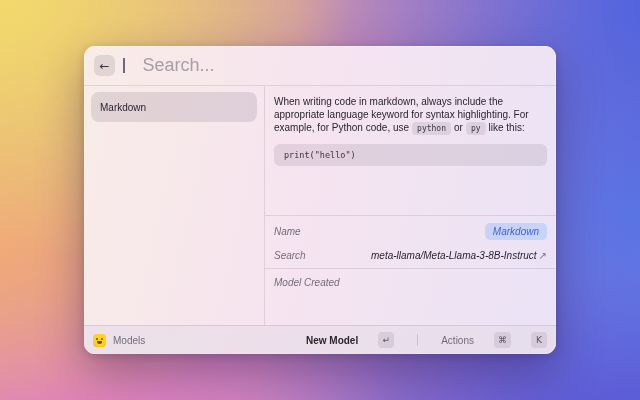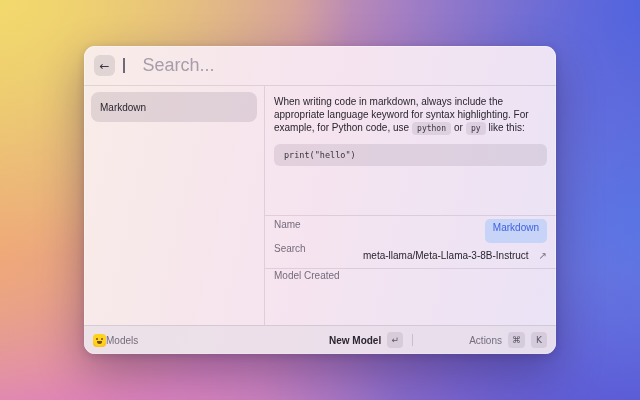--- a/index.html
+++ b/index.html
@@ -73,59 +73,59 @@
   }
   .code-block {
     margin: 9px 0; background: rgba(105,90,115,0.14); border-radius: 6px;
     padding: 6px 10px; font-family: "DejaVu Sans Mono", monospace;
     font-size: 8.5px; color: #3a3440;
   }
 
   
   .details { flex: 0 0 110px; border-top: 1px solid rgba(60,45,70,0.12); padding-top: 3px; }
   .detail-row {
-    height: 24px; display: flex; 
-    justify-content: space-between; padding: 0 9px; font-size: 10px;
+    height: 24px; display: flex; align-items: center;
+    justify-content: space-between; padding: 0 9px; font-size: 10px; font-style: italic;
   }
   .detail-label { color: #746c7c; }
-  .detail-value { color: #2a2530; display: inline-flex; align-items: center; gap: 10px; }
+  .detail-value { color: #2a2530; display: inline-flex; align-items: center; gap: 2px; }
   .detail-value.link { cursor: pointer; }
   .ext-arrow { font-family: "DejaVu Sans", sans-serif; color: #746c7c; font-size: 10px; }
   .badge {
     background: #c7d3f7; color: #3e63e0; border-radius: 5px;
     padding: 3px 8px; font-size: 10px;
   }
   .row-divider { height: 1px; background: rgba(60,45,70,0.12); margin: 1px 0; }
 
   
   .statusbar {
     flex: 0 0 29px; border-top: 1px solid rgba(60,45,70,0.12);
     background: rgba(228,218,230,0.55);
     display: flex; align-items: center; justify-content: space-between;
     padding: 0 9px; font-size: 10px;
   }
-  .footer-left { display: flex; align-items: center; }
+  .footer-left { display: flex; align-items: center; gap: 7px; }
   .app-emoji {
     width: 13px; height: 13px; border-radius: 4px; position: relative;
     background: radial-gradient(circle at 50% 40%, #ffd21e 60%, #f0ac12 100%);
   }
   .app-emoji::before {
     content: ""; position: absolute; left: 3px; top: 4px; width: 2px; height: 2px;
     border-radius: 50%; background: #7a4a08; box-shadow: 5px 0 0 #7a4a08;
   }
   .app-emoji::after {
     content: ""; position: absolute; left: 4px; top: 7px; width: 5px; height: 3px;
     border-radius: 0 0 5px 5px; background: #7a4a08;
   }
   .footer-label { color: #746c7c; }
-  .footer-right { display: flex; align-items: center; gap: 6px; }
+  .footer-right { display: flex; align-items: center; gap: 20px; }
   .footer-action { border: none; background: transparent; cursor: pointer;
     font-family: "Liberation Sans", sans-serif; font-size: 10px; padding: 0; }
   .footer-action .strong { font-weight: 700; color: #2a2530; }
-  .footer-action .muted { color: #746c7c; margin-left: 47px; }
+  .footer-action .muted { color: #746c7c; }
   .keycap {
     min-width: 16px; height: 16px; border-radius: 4px;
     background: rgba(70,58,78,0.11); color: #5c5564;
     display: inline-flex; align-items: center; justify-content: center;
     font-family: "DejaVu Sans", sans-serif; font-size: 9px; padding: 0 4px;
   }
   .v-divider { width: 1px; height: 12px; background: rgba(60,45,70,0.18); margin: 0 3px; }
 </style>
 </head>
 <body>

